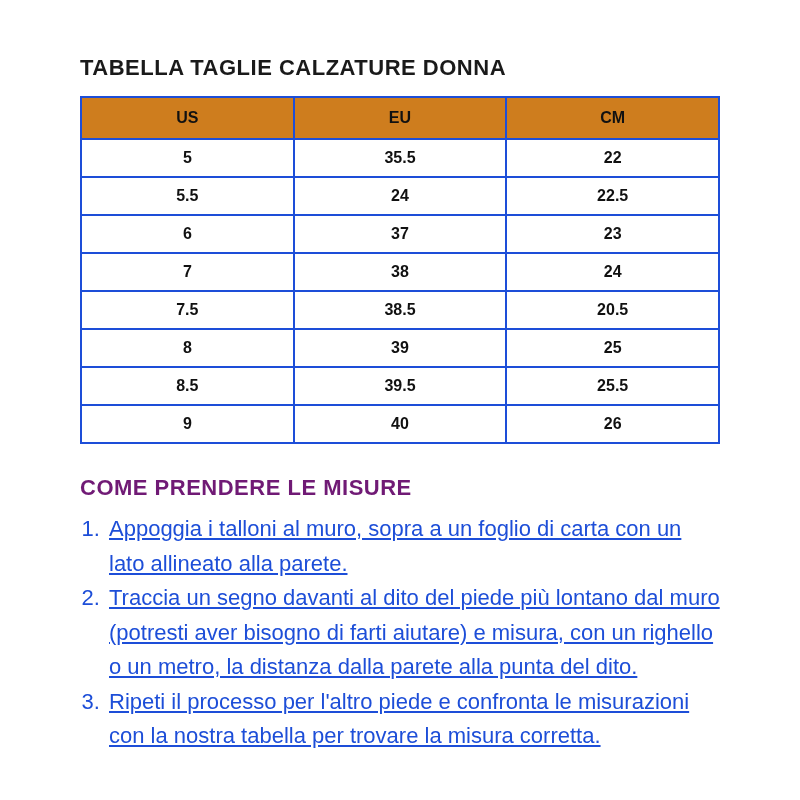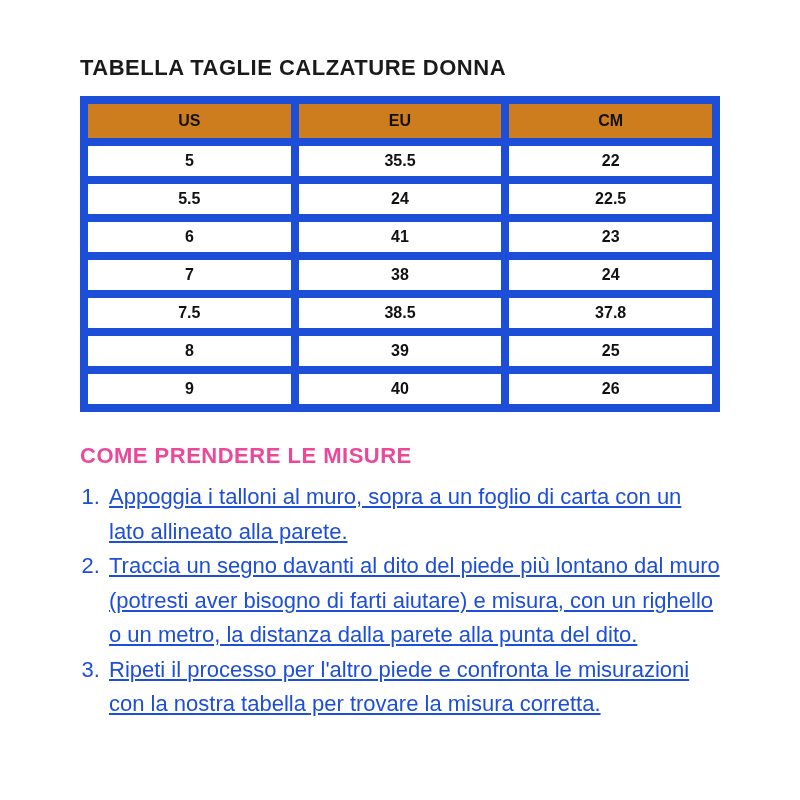--- a/index.html
+++ b/index.html
@@ -23,40 +23,40 @@
     margin-top: 5px;
     margin-bottom: 15px;
   }
   table.size-table {
     width: 100%;
     border-collapse: collapse;
     table-layout: fixed;
   }
   table.size-table th,
   table.size-table td {
-    border: 8px solid #1d4ed8;
+    border: 2px solid #1d4ed8;
     text-align: center;
     vertical-align: middle;
     font-weight: bold;
     font-size: 16px;
     color: #111111;
   }
   table.size-table th {
     height: 42px;
     background: #CE7D1E;
   }
   table.size-table td {
     height: 38px;
     background: #ffffff;
   }
   .section-heading {
     font-size: 22px;
     font-weight: bold;
     letter-spacing: 0.5px;
-    color: #ec4899;
+    color: #701a75;
     margin-top: 31px;
     margin-bottom: 11px;
   }
   ol.steps {
     margin-left: 2px;
     padding-left: 24px;
     font-size: 22px;
     line-height: 1.57;
     color: #1d4ed8;
     width: 640px;
@@ -87,37 +87,42 @@
         <td>35.5</td>
         <td>22</td>
       </tr>
       <tr>
         <td>5.5</td>
         <td>24</td>
         <td>22.5</td>
       </tr>
       <tr>
         <td>6</td>
-        <td>41</td>
+        <td>37</td>
         <td>23</td>
       </tr>
       <tr>
         <td>7</td>
         <td>38</td>
         <td>24</td>
       </tr>
       <tr>
         <td>7.5</td>
         <td>38.5</td>
-        <td>37.8</td>
+        <td>20.5</td>
       </tr>
       <tr>
         <td>8</td>
         <td>39</td>
         <td>25</td>
+      </tr>
+      <tr>
+        <td>8.5</td>
+        <td>39.5</td>
+        <td>25.5</td>
       </tr>
       <tr>
         <td>9</td>
         <td>40</td>
         <td>26</td>
       </tr>
     </tbody>
   </table>
 
   <h2 class="section-heading">COME PRENDERE LE MISURE</h2>

